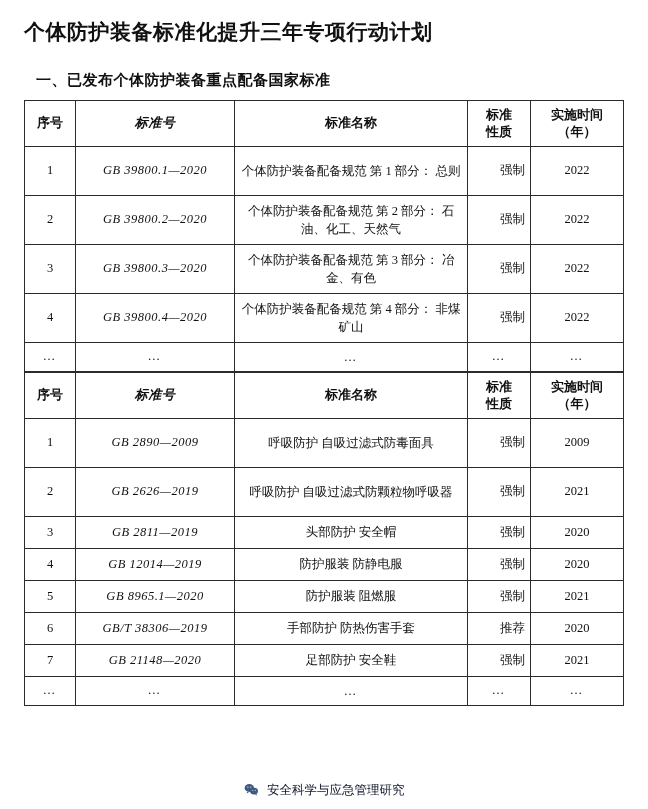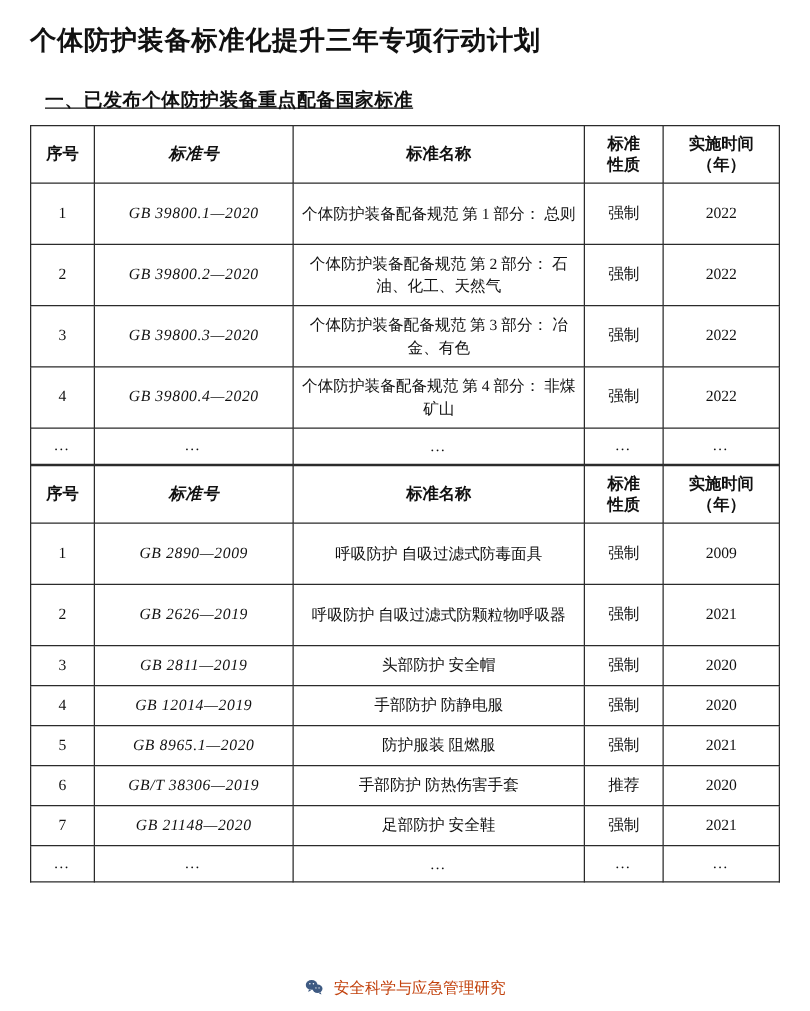--- a/index.html
+++ b/index.html
@@ -33,21 +33,20 @@
   }
   .doc-title .line {
     display: block;
   }
   .section-heading {
     font-size: 15px;
     font-weight: bold;
     margin: 22px 0 10px 12px;
     letter-spacing: 0.5px;
     color: #111111;
-    text-decoration: underline;
   }
   table.std-table {
     width: 100%;
     border-collapse: collapse;
     table-layout: fixed;
     font-size: 12.5px;
   }
   table.std-table td, table.std-table th {
     border: 1px solid #2b2b2b;
     padding: 3px 5px;
@@ -58,34 +57,34 @@
   table.std-table th {
     font-weight: bold;
     text-align: center;
     font-size: 13px;
     line-height: 1.35;
     padding: 5px 3px;
   }
   .c-num      { width: 44px;  text-align: center; }
   .c-code     { width: 152px; text-align: center; letter-spacing: 0.5px; font-style: italic; }
   .c-name     { text-align: center; line-height: 1.45; padding-left: 8px; }
-  .c-nature   { width: 56px;  text-align: center; }
+  .c-nature   { width: 56px;  text-align: right; }
   .c-year     { width: 86px;  text-align: center; }
   .row-tall td { height: 42px; }
   .row-short td { height: 25px; }
   .ellipsis-row td { text-align: center; height: 22px; letter-spacing: 2px; }
   .t2 { margin-top: 0; }
   .footer {
     position: absolute;
     left: 0;
     right: 0;
     bottom: 10px;
     text-align: center;
     font-size: 12.5px;
-    color: #c2410c;
+    color: #0f172a;
     font-family: "Liberation Sans", sans-serif;
   }
   .footer .wechat-icon {
     display: inline-block;
     width: 15px;
     height: 13px;
     margin-right: 5px;
     vertical-align: -2px;
   }
   .footer .account-name {
@@ -193,21 +192,21 @@
       <tr class="row-short">
         <td class="c-num">3</td>
         <td class="c-code">GB 2811—2019</td>
         <td class="c-name">头部防护  安全帽</td>
         <td class="c-nature">强制</td>
         <td class="c-year">2020</td>
       </tr>
       <tr class="row-short">
         <td class="c-num">4</td>
         <td class="c-code">GB 12014—2019</td>
-        <td class="c-name">手部防护  防静电服</td>
+        <td class="c-name">防护服装  防静电服</td>
         <td class="c-nature">强制</td>
         <td class="c-year">2020</td>
       </tr>
       <tr class="row-short">
         <td class="c-num">5</td>
         <td class="c-code">GB 8965.1—2020</td>
         <td class="c-name">防护服装  阻燃服</td>
         <td class="c-nature">强制</td>
         <td class="c-year">2021</td>
       </tr>

